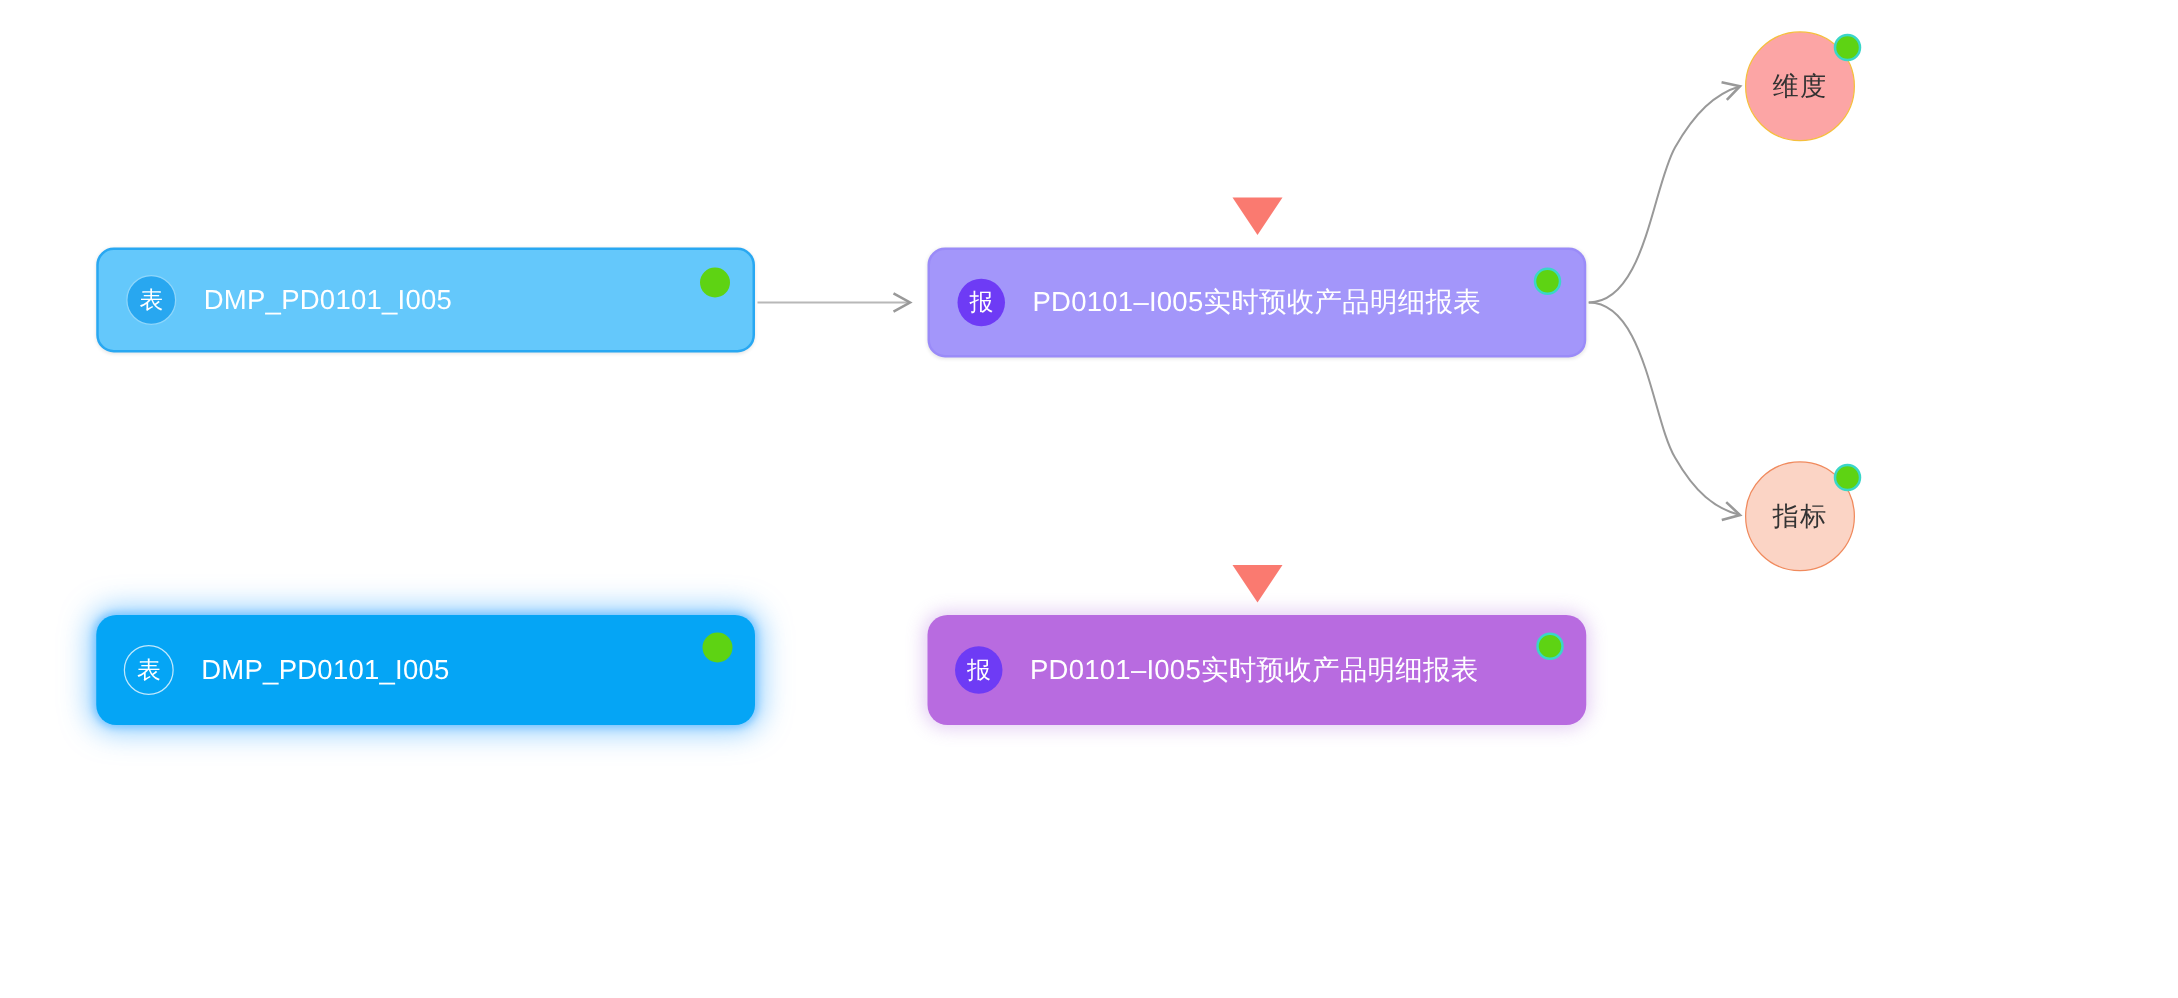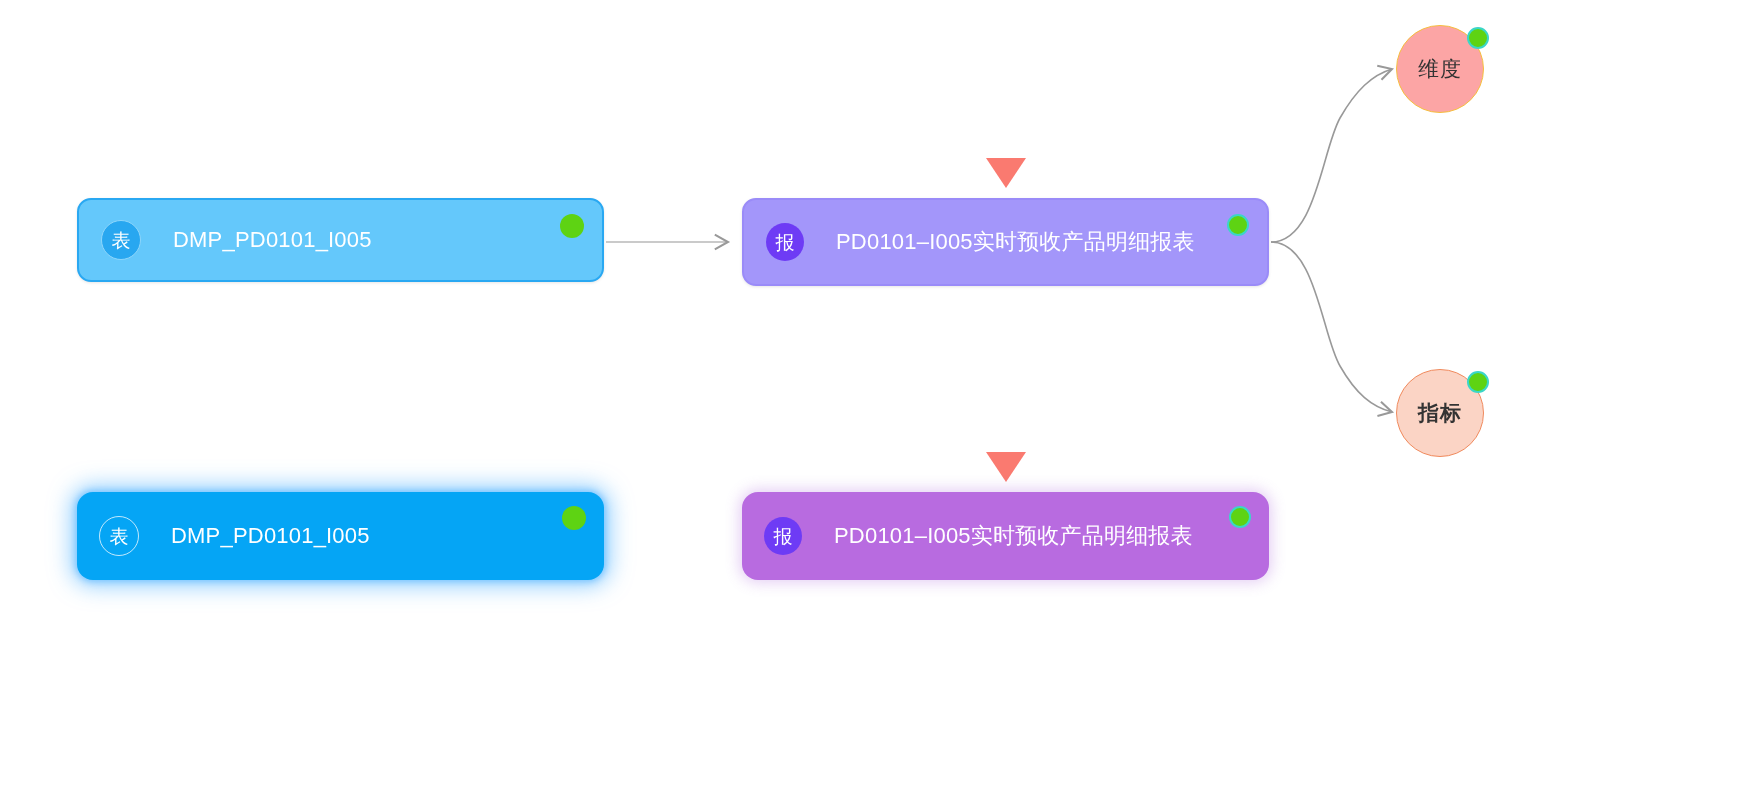--- a/index.html
+++ b/index.html
@@ -47,21 +47,21 @@
     display: flex;
     align-items: center;
     justify-content: center;
     font-size: 19px;
     line-height: 1;
     color: #ffffff;
     flex: none;
     margin-left: 22px;
   }
   .node-label {
-    margin-left: 32px;
+    margin-left: 22px;
     font-size: 22px;
     color: #ffffff;
     letter-spacing: 0.2px;
     white-space: nowrap;
     overflow: hidden;
   }
 
   
   .node-table {
     left: 77px;
@@ -145,21 +145,20 @@
     background: #fca5a5;
     border: 1.5px solid #f5bf3d;
   }
   .node-metric {
     left: 1396px;
     top: 369px;
     width: 88px;
     height: 88px;
     background: #fbd4c5;
     border: 1.5px solid #f08a5d;
-    font-weight: bold;
   }
   .node-circle .badge-slot {
     position: absolute;
     right: -6px;
     top: 1px;
   }
 
   
   .status-badge {
     width: 22px;

